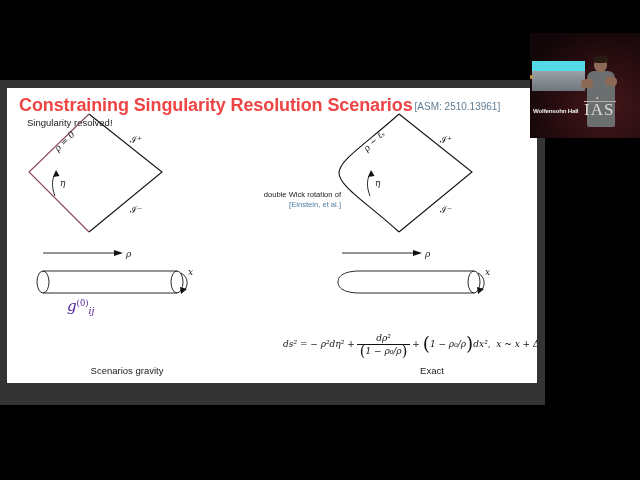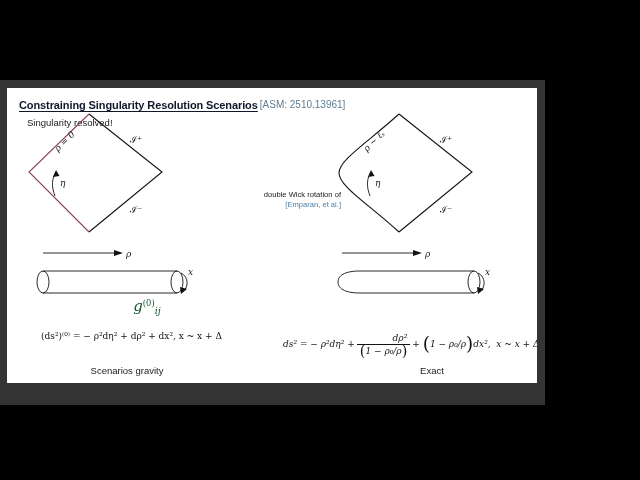--- a/index.html
+++ b/index.html
@@ -51,24 +51,23 @@
   }
 
   
   .slide-title-row {
     position: absolute;
     left: 12px;
     top: 7px;
     white-space: nowrap;
   }
   .slide-title {
-    font-size: 11px;
+    font-size: 18px;
     font-weight: bold;
-    color: #0f172a;
-    text-decoration: underline;
+    color: #ef4444;
     text-underline-offset: 2px;
     letter-spacing: -0.1px;
   }
   .slide-ref {
     font-size: 10px;
     color: #5e7d94;
     margin-left: 2px;
     vertical-align: 1px;
   }
 
@@ -108,24 +107,23 @@
   .penrose.right { left: 330px; top: 22px; }
 
   .cyl {
     position: absolute;
   }
   .cyl.left  { left: 22px;  top: 155px; }
   .cyl.right { left: 325px; top: 155px; }
 
   .metric-label {
     position: absolute;
-    text-align: center;
     font-family: "DejaVu Serif", serif;
     font-style: italic;
-    color: #14532d;
+    color: #4c1d95;
   }
   .metric-label.left  { left: 60px;  top: 209px; width: 160px; font-size: 15px; }
   .metric-label.right { left: 360px; top: 211px; width: 160px; font-size: 15px; }
   .metric-label .gsub { font-size: 0.64em; vertical-align: -0.28em; font-style: italic;}
   .metric-label .gsup { font-size: 0.56em; vertical-align: 0.55em; font-style: normal;}
 
   
   .eq {
     position: absolute;
     font-family: "DejaVu Serif", serif;
@@ -139,21 +137,20 @@
   .frac {
     display: inline-block;
     vertical-align: middle;
     text-align: center;
     margin: 0 2px;
   }
   .frac .num {
     display: block;
     padding: 0 3px 1px 3px;
     border-bottom: 1px solid #121212;
-    text-align: right;
   }
   .frac .den {
     display: block;
     padding: 1px 3px 0 3px;
   }
   .paren {
     display: inline-block;
     font-size: 2.05em;
     vertical-align: middle;
     line-height: 0.55;
@@ -345,27 +342,26 @@
         <ellipse cx="148" cy="39" rx="6" ry="11" fill="none" stroke="#121212" stroke-width="0.9"></ellipse>
         <path d="M152,30 C160,34 160,45 153,49" fill="none" stroke="#121212" stroke-width="0.9"></path>
         <polygon points="152,51 158,46 151,44" fill="#121212"></polygon>
         <text x="159" y="32" font-size="9" font-style="italic">x</text>
       </svg>
 
       <div class="metric-label left">
         <span>g</span><span class="gsup">(0)</span><span class="gsub">ij</span>
       </div>
 
-      <div class="eq left">(ds²)⁽⁰⁾ = − ρ²dη² + dρ² + dx²,   x ~ x + Δ</div>
 
       <div class="caption left">Scenarios gravity</div>
 
       <div class="mid-caption">
         <span class="l1">double Wick rotation of</span>
-        <span class="l2">[Emparan, et al.]</span>
+        <span class="l2">[Einstein, et al.]</span>
       </div>
 
       <svg class="penrose right" width="170" height="130" viewBox="0 0 170 130">
         <polyline points="62,4 135,62 62,122" fill="none" stroke="#121212" stroke-width="1.1"></polyline>
 
         <path d="M62,4 C30,33 2,50 2,63 C2,76 30,93 62,122" fill="none" stroke="#121212" stroke-width="1.1"></path>
         <text x="30" y="42" font-size="9" font-style="italic" transform="rotate(-44 30 42)">ρ ~ ℓₛ</text>
         <text x="103" y="33" font-size="9.5">ℐ⁺</text>
         <text x="103" y="103" font-size="9.5">ℐ⁻</text>
         <path d="M33,86 C29,76 30,68 34,62" fill="none" stroke="#121212" stroke-width="0.9"></path>
@@ -392,15 +388,31 @@
         <i>− ρ²dη²</i>
         <span>+</span><span class="frac"><span class="num"><i>dρ²</i></span><span class="den"><span class="paren-sm">(</span><i>1 − ρ₀/ρ</i><span class="paren-sm">)</span></span></span><span>+</span>
         <span class="paren">(</span><i>1 − ρ₀/ρ</i><span class="paren">)</span><i>dx²,</i>
         &nbsp;<i>x ~ x + Δ</i>
       </div>
 
       <div class="caption right">Exact</div>
 
     </div>
 
+    <div class="video-inset">
+      <div class="vi-bg"></div>
+      <div class="vi-screen"></div>
+      <div class="vi-person">
+        <div class="vi-body"></div>
+        <div class="vi-armL"></div>
+        <div class="vi-armR"></div>
+        <div class="vi-head"></div>
+        <div class="vi-hair"></div>
+      </div>
+      <div class="vi-dot"></div>
+      <div class="vi-hall">Wolfensohn Hall</div>
+      <div class="vi-ias-rule"></div>
+      <div class="vi-tick">▴</div>
+      <div class="vi-ias">IAS</div>
+    </div>
 
   </div>
 </div>
 
 </body></html>

